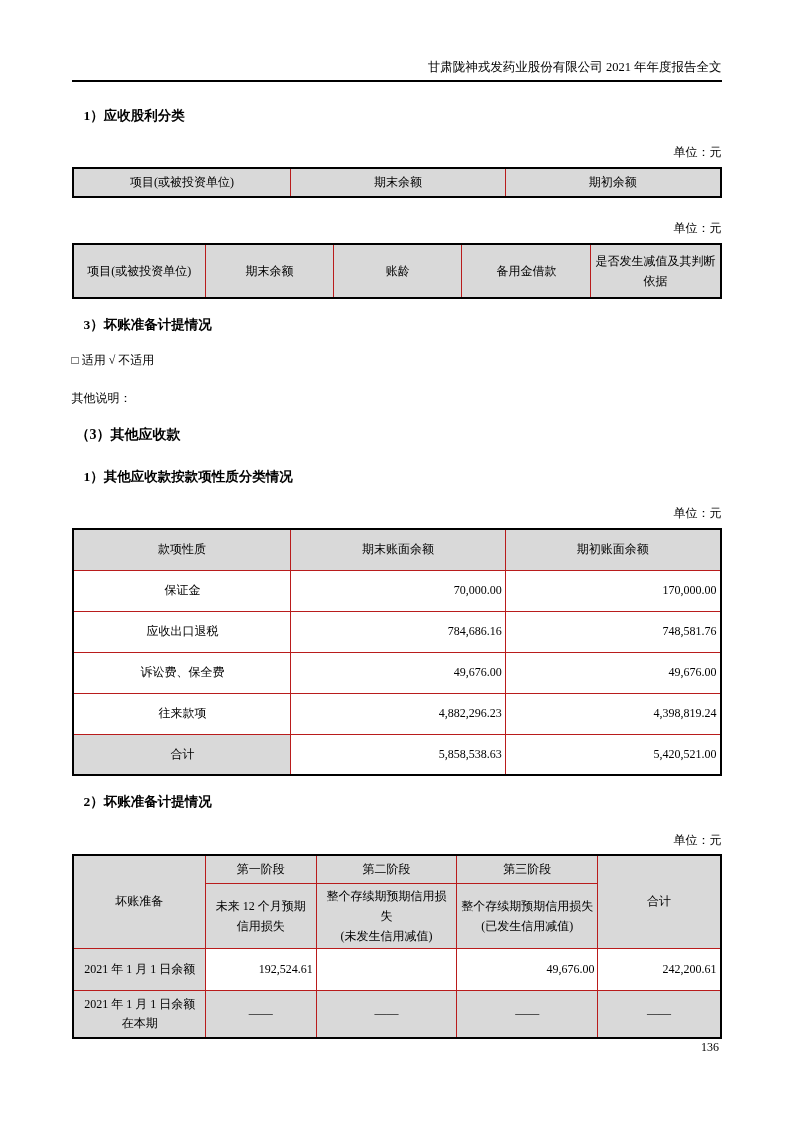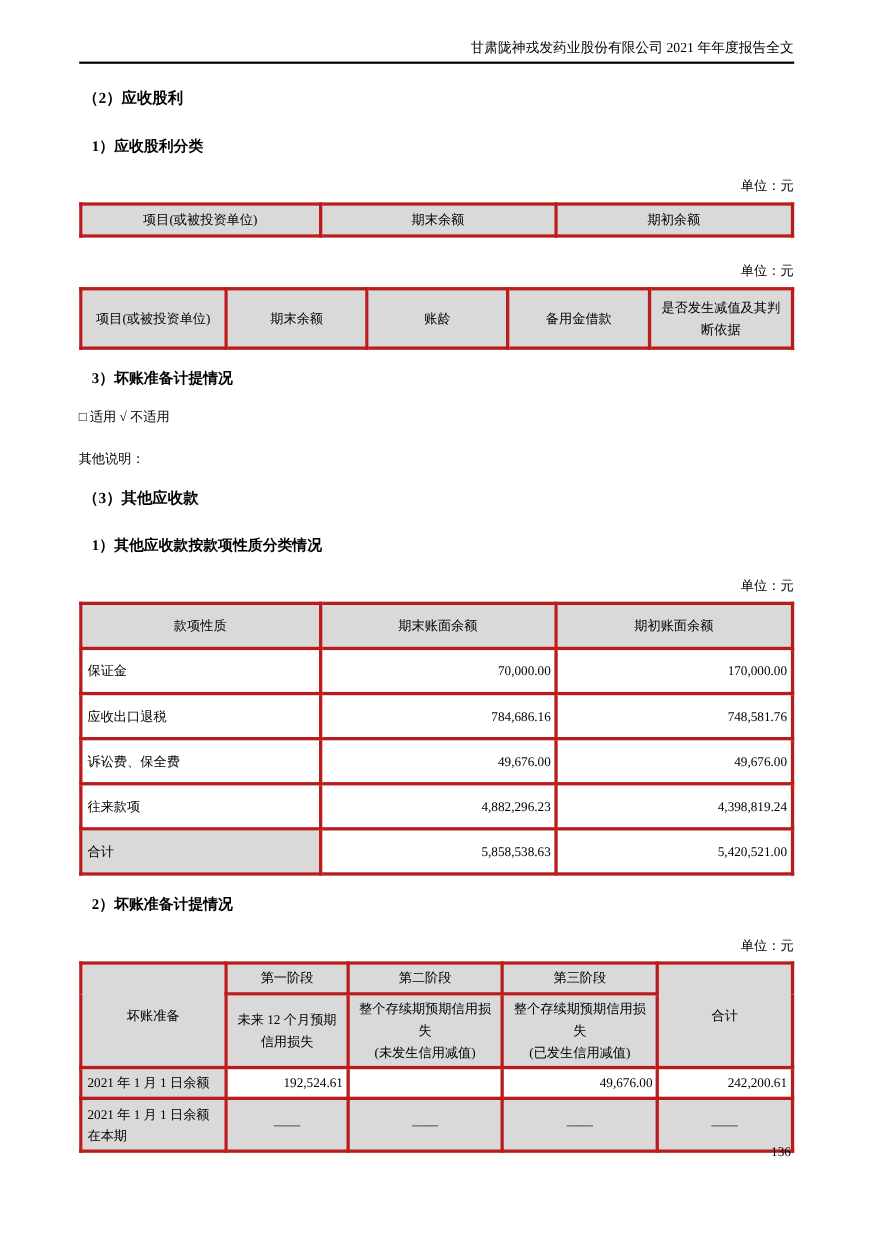--- a/index.html
+++ b/index.html
@@ -4,64 +4,63 @@
 <style>
   html,body { margin:0; padding:0; }
   body {
     width:793px; height:1122px;
     background:#ffffff; color:#000;
     font-family:"Liberation Serif","DejaVu Serif",serif;
     position:relative; overflow:hidden;
   }
   .content { width:650px; margin:0 auto; }
 
-  .page-header { padding-top:36px; border-bottom:2px solid #000; padding-bottom:5px; }
+  .page-header { padding-top:60px; border-bottom:2px solid #000; padding-bottom:5px; }
   .page-header .ht { font-size:12.5px; line-height:15px; text-align:right; }
 
   .h-major { font-size:14px; font-weight:bold; line-height:17px; margin:24px 0 0 4px; }
   .h-minor { font-size:13.5px; font-weight:bold; line-height:16px; margin:26px 0 0 12px; }
 
   .unit { font-size:12px; line-height:14px; text-align:right; margin-top:21px; }
   .plain { font-size:12px; line-height:14px; margin-top:24px; }
   .apply { font-size:12px; line-height:14px; margin-top:20px; }
 
   table { border-collapse:collapse; width:650px; table-layout:fixed; margin-top:8px;
           border:2px solid #000; }
-  td, th { border:3px solid #b91c1c; font-size:12px; font-weight:normal;
+  td, th { border:1px solid #b91c1c; font-size:12px; font-weight:normal;
            padding:2px 4px; vertical-align:middle; overflow:hidden; }
   th { background:#d9d9d9; text-align:center; }
   .shade { background:#d9d9d9; }
-  .lab { text-align:left; padding-left:5px; }
+  .lab { text-align:center; padding-left:5px; }
   .num { text-align:right; padding-right:3px; }
   .ctr { text-align:center; }
   .pre { white-space:pre-line; }
 
   .tbl-1 tr { height:29px; }
   .tbl-2 tr { height:54px; }
   .tbl-2 th { line-height:20px; }
   .tbl-3 tr { height:41px; }
   .tbl-4 .hr1 { height:28px; }
   .tbl-4 .hr2 { height:48px; }
   .tbl-4 .hr2 th { line-height:20px; }
-  .tbl-4 .dr1 { height:28px; }
+  .tbl-4 .dr1 { height:42px; }
   .tbl-4 .dr2 { height:48px; }
   .tbl-4 .lab { line-height:19px; }
 
   .page-number { position:absolute; right:74px; top:1040px; font-size:12px; }
 </style>
 </head>
 <body>
 
 <div class="content">
 
   <div class="page-header">
     <div class="ht">甘肃陇神戎发药业股份有限公司 2021 年年度报告全文</div>
   </div>
 
-  <div class="h-major">（2）应收股利</div>
 
   <div class="h-minor">1）应收股利分类</div>
 
   <div class="unit">单位：元</div>
 
   <table class="tbl-1">
     <colgroup>
         <col style="width:33.7%">
         <col style="width:33.1%">
         <col style="width:33.2%">

